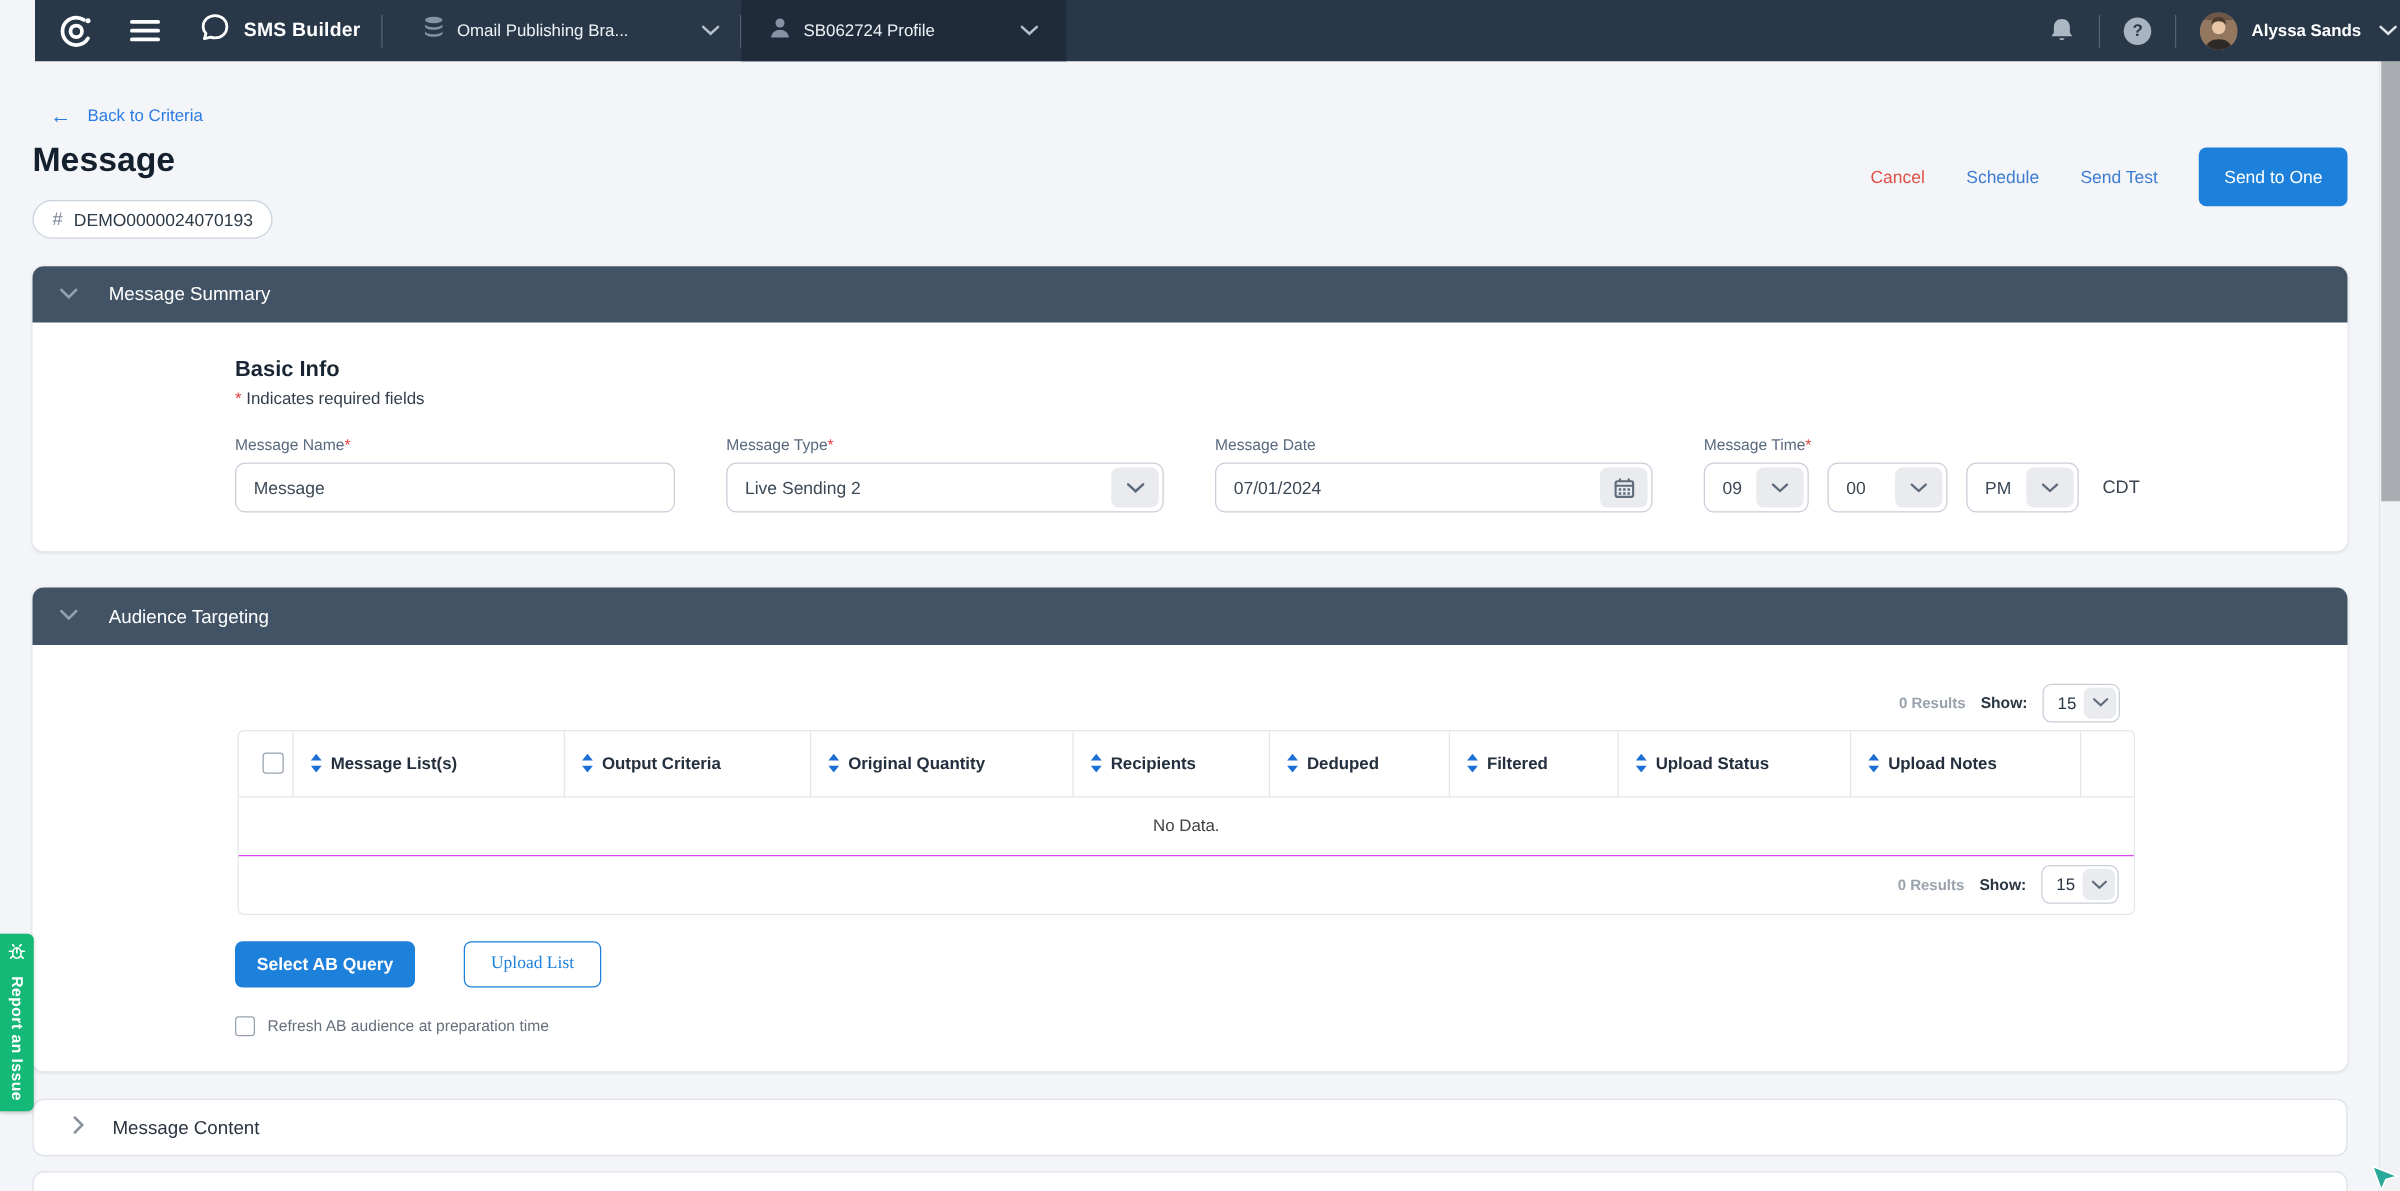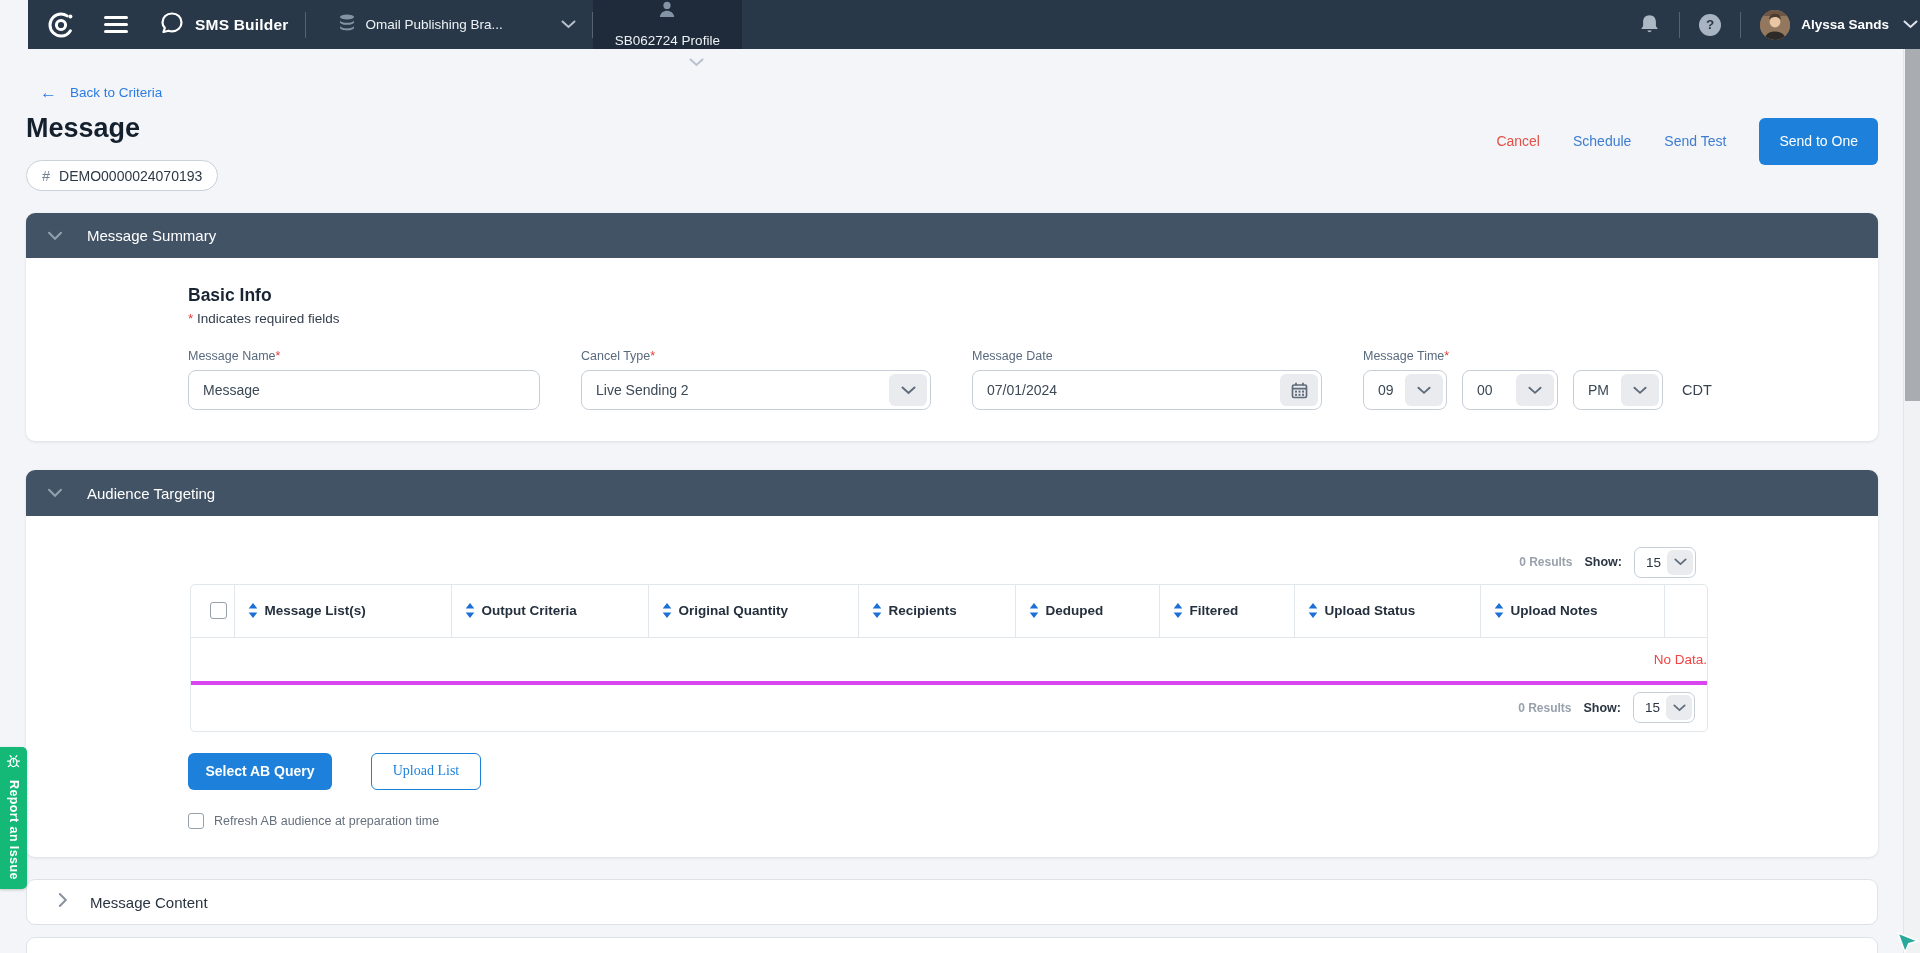--- a/index.html
+++ b/index.html
@@ -14,21 +14,21 @@
   .logo { width:28px; height:28px; margin-left:19px; display:flex; align-items:center; cursor:pointer; }
   .hamburger { margin-left:29px; width:24px; height:17px; display:flex; flex-direction:column;
     justify-content:space-between; background:none; border:none; cursor:pointer; }
   .hamburger span { display:block; height:3px; background:#fff; border-radius:2px; }
   .app-title-group { display:flex; align-items:center; margin-left:31px; gap:10px; }
   .app-name { color:#fff; font-size:15.5px; font-weight:700; letter-spacing:.2px; }
   .nav-divider { width:1px; height:26px; background:rgba(255,255,255,.22); margin:0 16px; }
   .nav-dd { display:flex; align-items:center; height:49px; padding:0 16px; gap:10px; cursor:pointer; }
   .nav-dd .dd-label { color:#eef2f6; font-size:13.5px; }
   .nav-dd .dd-caret { margin-left:48px; display:flex; }
-  .nav-dd.profile { background:#1f2b3a; padding:0 22px;flex-direction:column; }
+  .nav-dd.profile { background:#1f2b3a; padding:0 22px; }
   .nav-dd.profile .dd-caret { margin-left:58px; }
   .nav-right { margin-left:auto; display:flex; align-items:center; height:100%; padding-right:30px; }
   .icon-btn { background:none; border:none; cursor:pointer; display:flex; align-items:center; }
   .help-circle { width:22px; height:22px; border-radius:50%; background:#a9b4c2; color:#283848;
     font-size:13.5px; font-weight:700; display:flex; align-items:center; justify-content:center; }
   .avatar { width:30px; height:30px; border-radius:50%; overflow:hidden; background:#8a7261;
     display:flex; align-items:flex-end; justify-content:center; cursor:pointer; }
   .user-name { color:#fff; font-size:13.5px; font-weight:700; margin:0 14px 0 11px; }
 
   
@@ -92,22 +92,22 @@
   .tbl-frame { border:1px solid #e2e7ec; border-radius:5px; }
   table.aud { width:1516px; border-collapse:collapse; table-layout:fixed; }
   table.aud th { height:52px; border-right:1px solid #e2e7ec; border-bottom:1px solid #e2e7ec;
     text-align:left; padding-left:13px; }
   table.aud th:last-child { border-right:none; }
   .th-inner { display:flex; align-items:center; gap:7px; }
   .th-label { font-size:13.5px; font-weight:700; color:#25303e; white-space:nowrap; }
   .chk { width:17px; height:17px; border:1.5px solid #97a1ad; border-radius:3px; background:#fff; cursor:pointer; }
   th.chk-cell { padding-left:0; }
   th.chk-cell .th-inner { justify-content:center; }
-  .nodata-row { height:47px; display:flex; align-items:center; justify-content:flex-end;
-    border-bottom:4px solid #d946ef; font-size:13.5px; color:#ef4444; }
+  .nodata-row { height:47px; display:flex; align-items:center; justify-content:center;
+    border-bottom:1px solid #d946ef; font-size:13.5px; color:#404040; }
   .aud-buttons { display:flex; gap:39px; margin:21px 0 0 162px; }
   .btn-blue { width:144px; height:37px; background:#1d80da; color:#fff; border:none; border-radius:6px;
     font-size:14px; font-weight:700; cursor:pointer; font-family:"Liberation Sans",sans-serif; }
   .btn-outline { width:110px; height:37px; background:#fff; color:#1d80da; border:1px solid #1d80da;
     border-radius:6px; font-size:14px; cursor:pointer; font-family:Liberation Serif, serif; }
   .refresh-row { display:flex; align-items:center; gap:10px; margin:23px 0 0 162px; }
   .chk.small { width:16px; height:16px; border-width:1.5px; }
   .refresh-label { font-size:12.5px; color:#66707c; }
 
   
@@ -254,21 +254,21 @@
 
         <div>
           <div class="field-label">
             <span>Message Name</span><span class="req">*</span>
           </div>
           <input class="tin" type="text" value="Message" style="">
         </div>
 
         <div>
           <div class="field-label">
-            <span>Cancel Type</span><span class="req">*</span>
+            <span>Message Type</span><span class="req">*</span>
           </div>
           <div class="tbox sel w350">
             <span class="val">Live Sending 2</span>
             <span class="seg">
               <svg width="15" height="9" viewBox="0 0 15 9" fill="none">
                   <path d="M1.5 1.5l6 5.5 6-5.5" stroke="#5f6b7a" stroke-width="2" stroke-linecap="round"></path>
                 </svg>
             </span>
           </div>
         </div>

